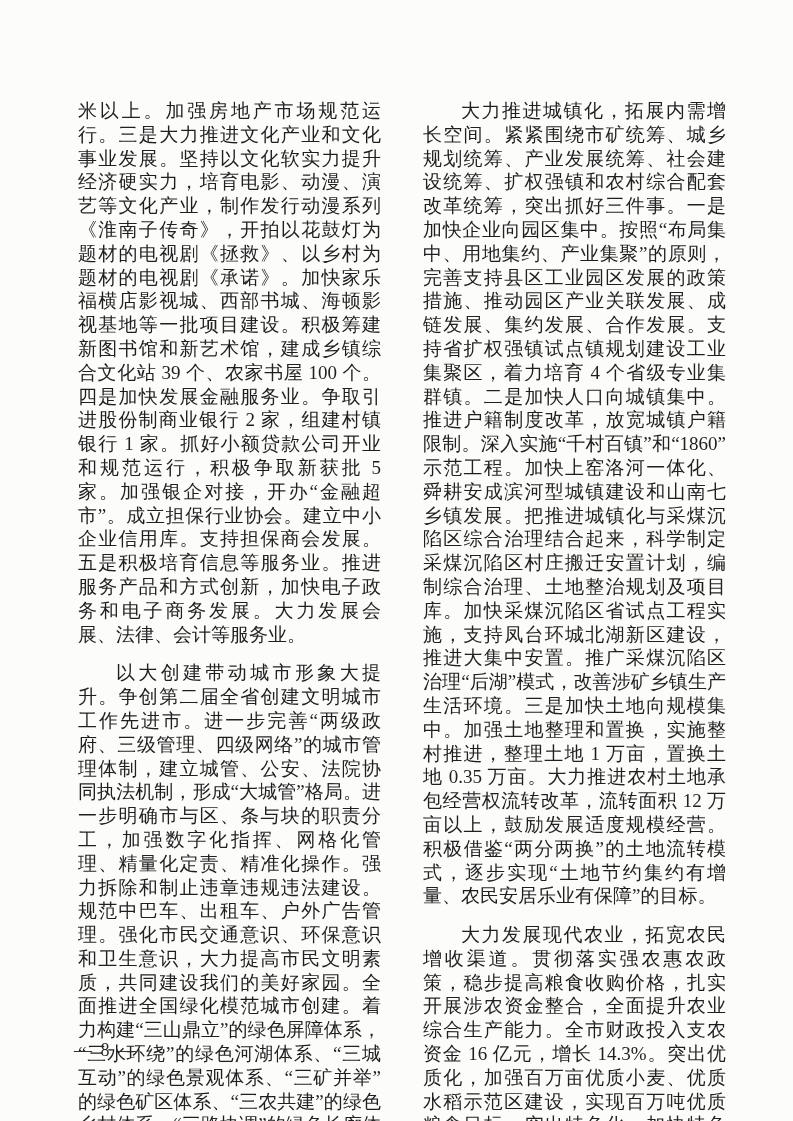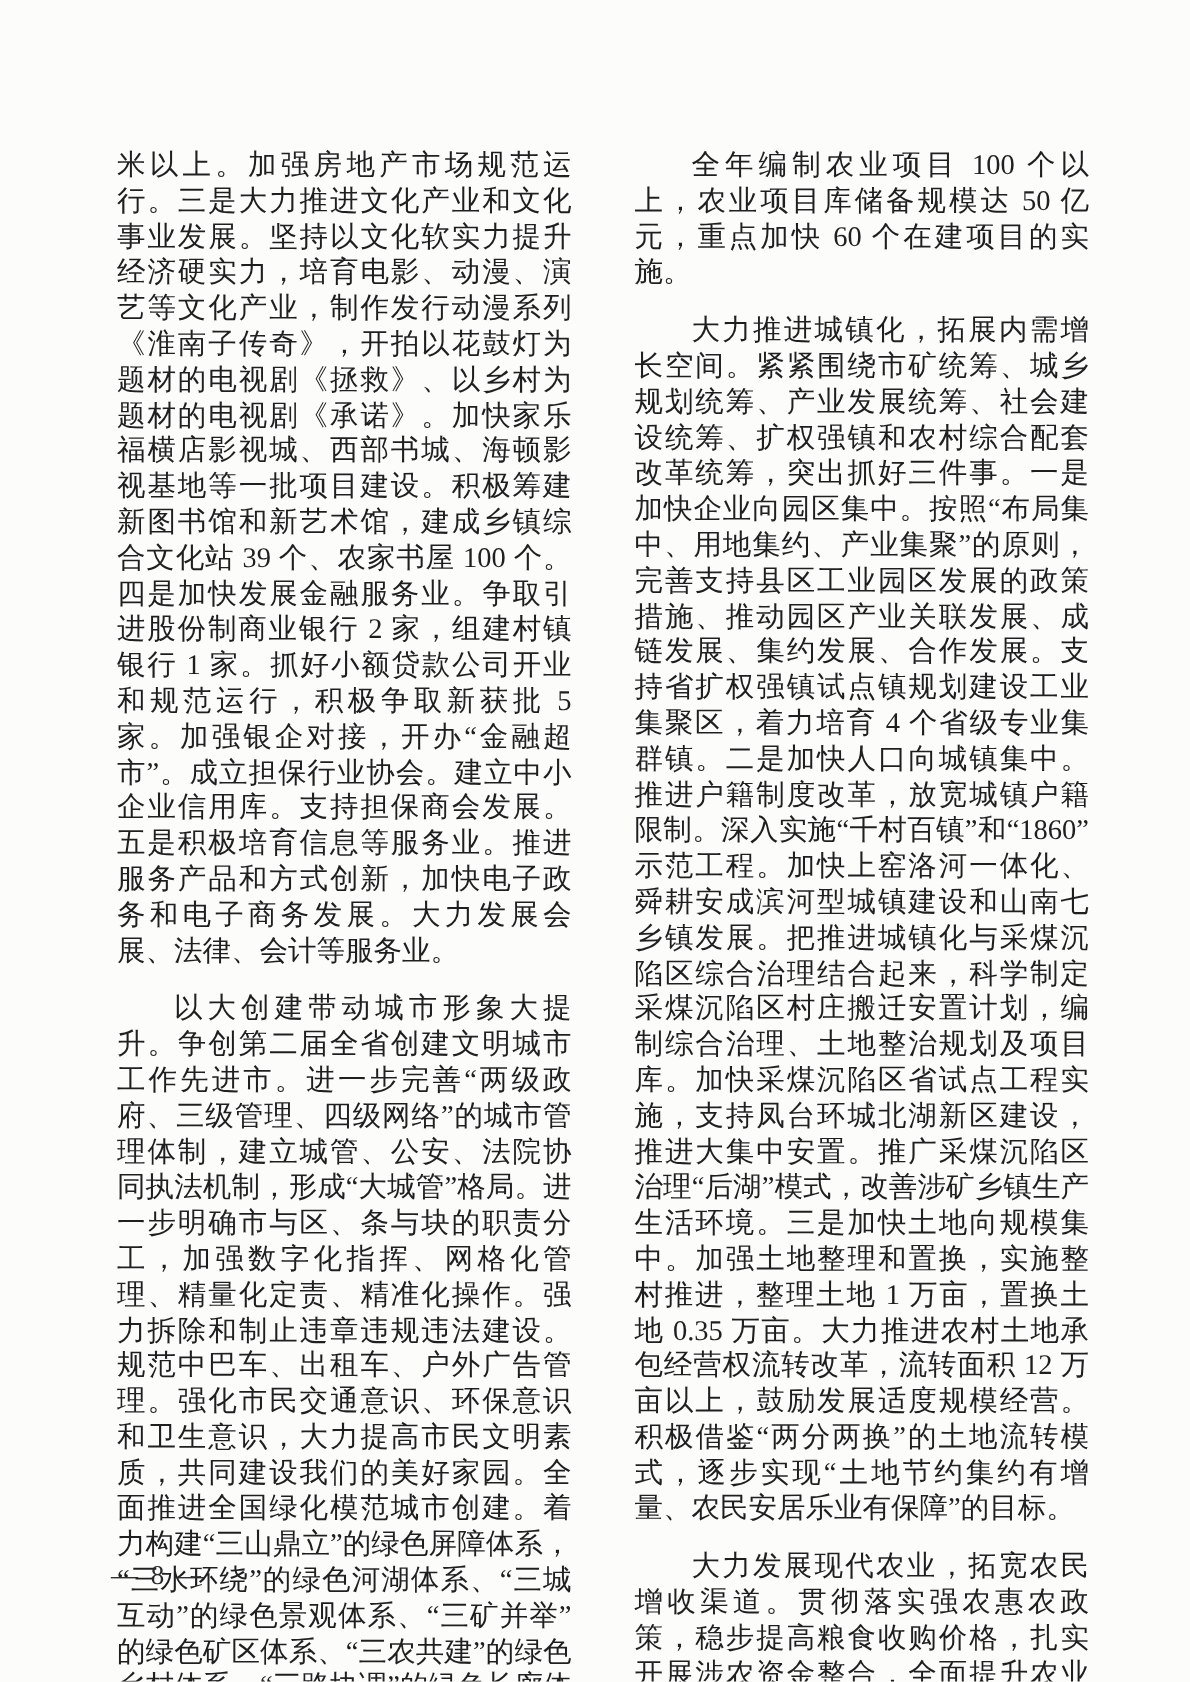--- a/index.html
+++ b/index.html
@@ -56,21 +56,20 @@
 
   <div class="columns">
 
     <div class="col">
       <p>米以上。加强房地产市场规范运行。三是大力推进文化产业和文化事业发展。坚持以文化软实力提升经济硬实力，培育电影、动漫、演艺等文化产业，制作发行动漫系列《淮南子传奇》，开拍以花鼓灯为题材的电视剧《拯救》、以乡村为题材的电视剧《承诺》。加快家乐福横店影视城、西部书城、海顿影视基地等一批项目建设。积极筹建新图书馆和新艺术馆，建成乡镇综合文化站 39 个、农家书屋 100 个。四是加快发展金融服务业。争取引进股份制商业银行 2 家，组建村镇银行 1 家。抓好小额贷款公司开业和规范运行，积极争取新获批 5 家。加强银企对接，开办“金融超市”。成立担保行业协会。建立中小企业信用库。支持担保商会发展。五是积极培育信息等服务业。推进服务产品和方式创新，加快电子政务和电子商务发展。大力发展会展、法律、会计等服务业。</p>
       <p class="indent">以大创建带动城市形象大提升。争创第二届全省创建文明城市工作先进市。进一步完善“两级政府、三级管理、四级网络”的城市管理体制，建立城管、公安、法院协同执法机制，形成“大城管”格局。进一步明确市与区、条与块的职责分工，加强数字化指挥、网格化管理、精量化定责、精准化操作。强力拆除和制止违章违规违法建设。规范中巴车、出租车、户外广告管理。强化市民交通意识、环保意识和卫生意识，大力提高市民文明素质，共同建设我们的美好家园。全面推进全国绿化模范城市创建。着力构建“三山鼎立”的绿色屏障体系，“三水环绕”的绿色河湖体系、“三城互动”的绿色景观体系、“三矿并举”的绿色矿区体系、“三农共建”的绿色乡村体系、“三路协调”的绿色长廊体系。成片造林 1.3 万亩，新增城市绿地 100 万平方米。进一步开展“净化社区、美化街巷”活动。办好第十二届全省运动会、第十七届中国豆腐文化节和第十届全国“市长杯”乒乓球赛，事关淮南形象、倍受省内外瞩目，要以“五彩淮南”的崭新形象，迎接精彩的节会。</p>
 
     </div>
 
     <div class="col">
-      <p class="indent">全年编制农业项目 100 个以上，农业项目库储备规模达 50 亿元，重点加快 60 个在建项目的实施。</p>
       <p class="indent">大力推进城镇化，拓展内需增长空间。紧紧围绕市矿统筹、城乡规划统筹、产业发展统筹、社会建设统筹、扩权强镇和农村综合配套改革统筹，突出抓好三件事。一是加快企业向园区集中。按照“布局集中、用地集约、产业集聚”的原则，完善支持县区工业园区发展的政策措施、推动园区产业关联发展、成链发展、集约发展、合作发展。支持省扩权强镇试点镇规划建设工业集聚区，着力培育 4 个省级专业集群镇。二是加快人口向城镇集中。推进户籍制度改革，放宽城镇户籍限制。深入实施“千村百镇”和“1860”示范工程。加快上窑洛河一体化、舜耕安成滨河型城镇建设和山南七乡镇发展。把推进城镇化与采煤沉陷区综合治理结合起来，科学制定采煤沉陷区村庄搬迁安置计划，编制综合治理、土地整治规划及项目库。加快采煤沉陷区省试点工程实施，支持凤台环城北湖新区建设，推进大集中安置。推广采煤沉陷区治理“后湖”模式，改善涉矿乡镇生产生活环境。三是加快土地向规模集中。加强土地整理和置换，实施整村推进，整理土地 1 万亩，置换土地 0.35 万亩。大力推进农村土地承包经营权流转改革，流转面积 12 万亩以上，鼓励发展适度规模经营。积极借鉴“两分两换”的土地流转模式，逐步实现“土地节约集约有增量、农民安居乐业有保障”的目标。</p>
       <p class="indent">大力发展现代农业，拓宽农民增收渠道。贯彻落实强农惠农政策，稳步提高粮食收购价格，扎实开展涉农资金整合，全面提升农业综合生产能力。全市财政投入支农资金 16 亿元，增长 14.3%。突出优质化，加强百万亩优质小麦、优质水稻示范区建设，实现百万吨优质粮食目标。突出特色化，加快特色蔬菜、特色经果林、特色养殖基地发展，规划建设农业科技示范园区。突出产业化，加快益益乳制品加工基地建设，建成八公山豆腐文化产业园，开工建设农产品加工园区，争创省级以上农业产业化龙头企业 3 家、市级 40 家，农产品加工业实现产值 100 亿元，增长 23%以上。突出规模化，大力发展“公司+农户”、订单农业等生产模式，支持种植大户、养殖大户扩大生产</p>
     </div>
 
   </div>
 
   <div class="page-number">— 8 —</div>
 
 </div>
 

